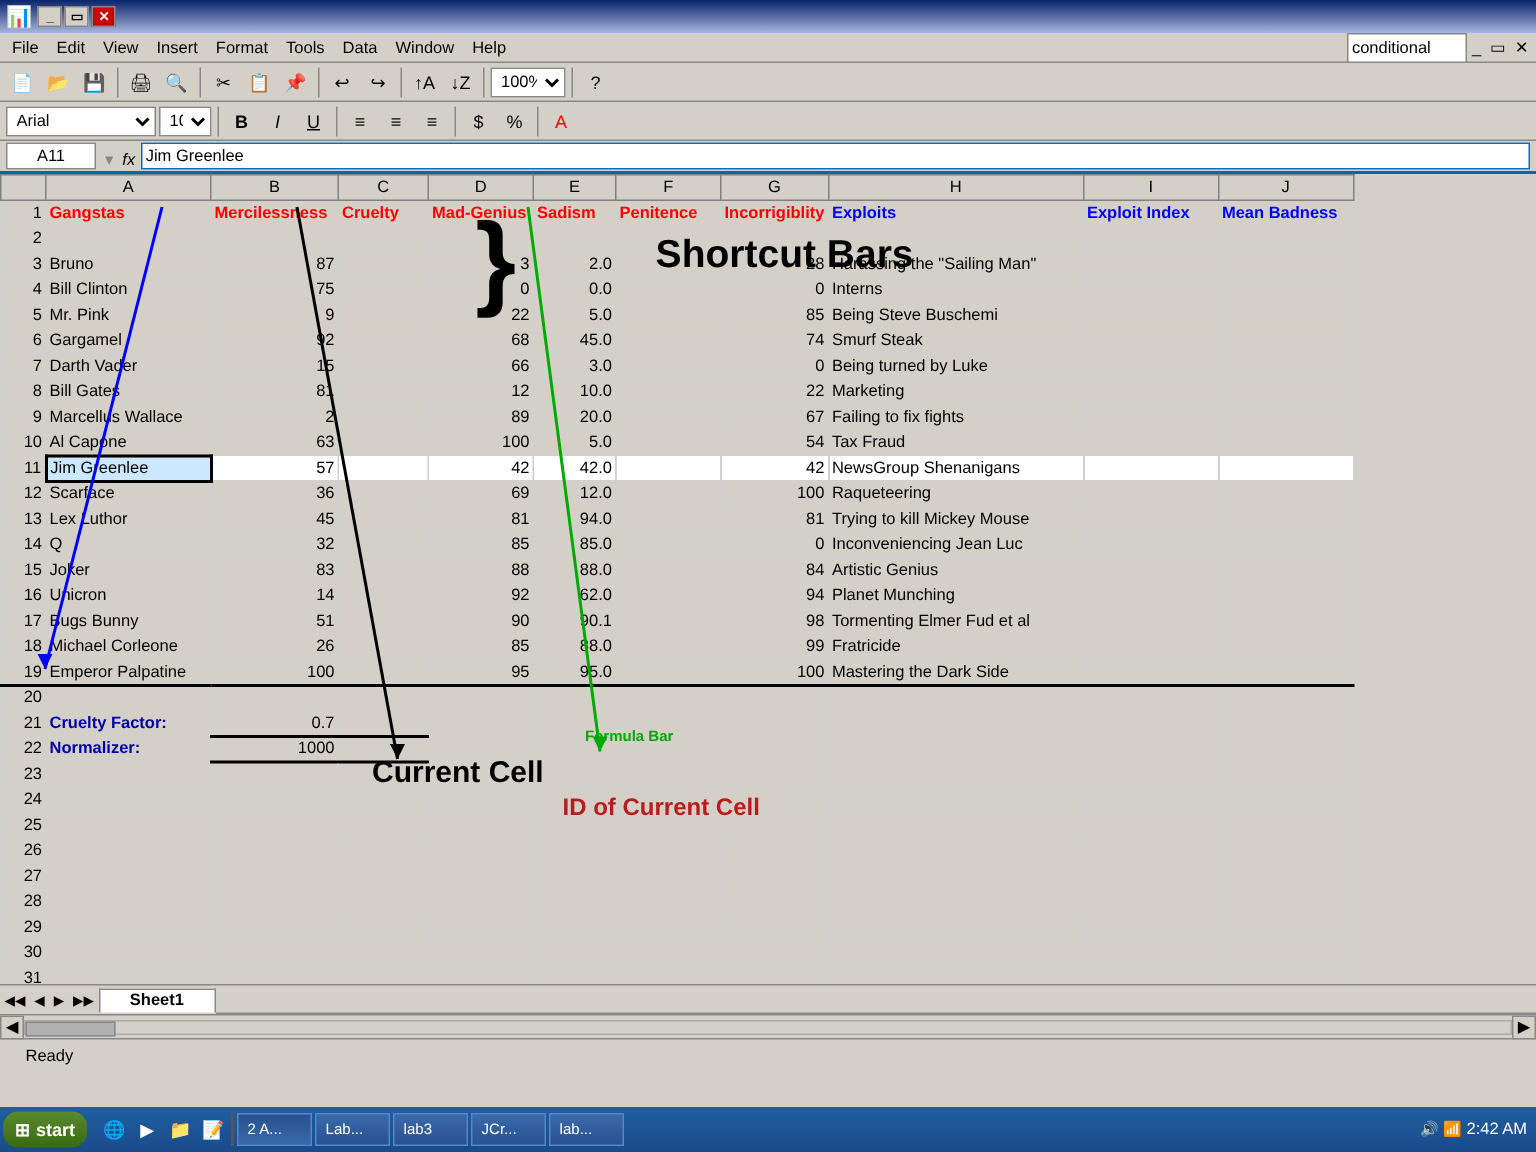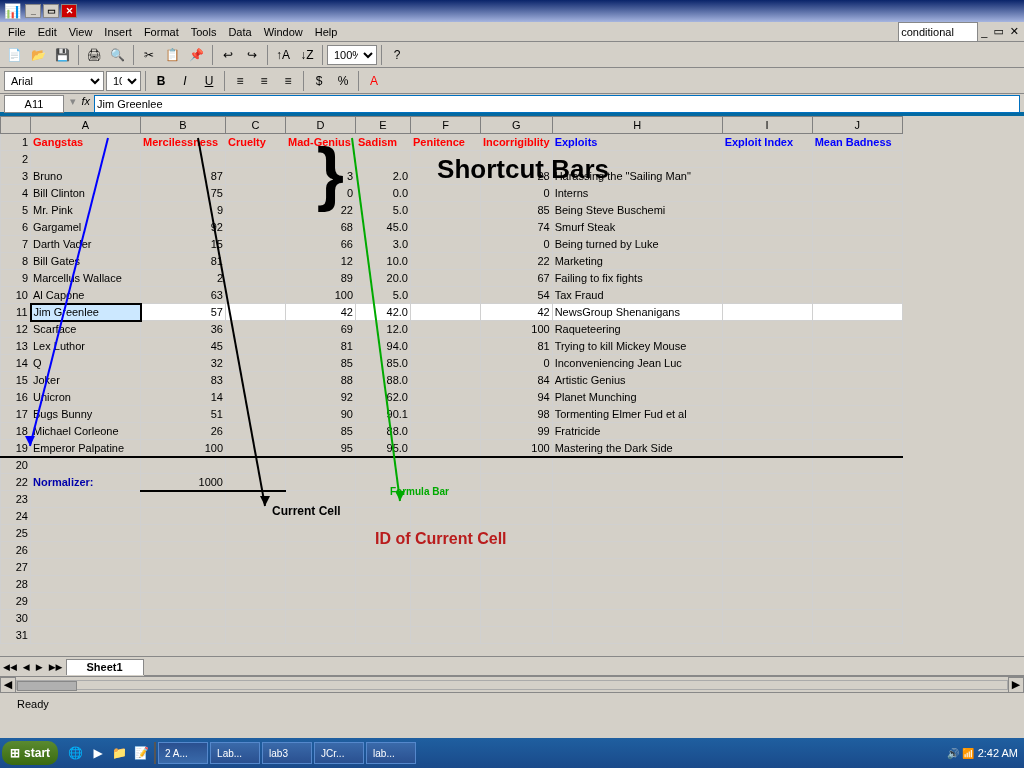--- a/index.html
+++ b/index.html
@@ -60,23 +60,23 @@
     .tb-combo {
       height: 20px; border: 1px solid #888; background: white;
       font-size: 11px; padding: 0 2px;
     }
 
     
     #formula-bar {
       background: #d4d0c8;
       height: 22px;
       display: flex;
-      align-items: flex-start;
+      align-items: flex-end;
       padding: 1px 4px;
-      border-bottom: 4px solid #0369a1;
+      border-bottom: 2px solid #0369a1;
       gap: 4px;
     }
     #cell-ref-box {
       width: 60px; height: 18px;
       border: 1px solid #888;
       background: white;
       font-size: 11px;
       text-align: center;
       padding: 1px 2px;
     }
@@ -576,20 +576,33 @@
                 <td></td>
                 <td></td>
                 <td></td>
                 <td></td>
                 <td></td>
                 <td></td>
                 <td></td>
                 <td></td>
               </tr>
               <tr>
+                <td class="row-num">21</td>
+                <td><span style="color:#0000aa; font-weight:bold;">Cruelty Factor:</span></td>
+                <td class="cell-num" style="border-bottom: 2px solid black;">0.7</td>
+                <td style="border-bottom: 2px solid black;"></td>
+                <td></td>
+                <td></td>
+                <td></td>
+                <td></td>
+                <td></td>
+                <td></td>
+                <td></td>
+              </tr>
+              <tr>
                 <td class="row-num">22</td>
                 <td><span style="color:#0000aa; font-weight:bold;">Normalizer:</span></td>
                 <td class="cell-num" style="border-bottom: 2px solid black;">1000</td>
                 <td style="border-bottom: 2px solid black;"></td>
                 <td></td>
                 <td></td>
                 <td></td>
                 <td></td>
                 <td></td>
                 <td></td>
@@ -731,21 +744,21 @@
 
       <polygon points="400,385 395,375 405,375" fill="#00aa00"></polygon>
 
     </svg>
 
     <div style="position:absolute; top:38px; right:415px; font-size:26px; font-weight:bold; color:black; white-space:nowrap;">
       <span>Shortcut Bars</span>
     </div>
     <div style="position:absolute; top:22px; right:680px; font-size:70px; font-weight:bold; color:black; line-height:1;">}</div>
 
-    <div style="position:absolute; top:388px; left:248px; font-size:12px; font-weight:bold; color:black;margin-left:24px;">
+    <div style="position:absolute; top:388px; left:248px; font-size:20px; font-weight:bold; color:black;">
       <span>Current Cell</span>
     </div>
 
     <div style="position:absolute; top:370px; left:390px; font-size:10px; font-weight:bold; color:#00aa00;">
       <span>Formula Bar</span>
     </div>
 
     <div style="position:absolute; top:414px; left:375px; font-size:16px; font-weight:bold; color:#b91c1c;">
       <span>ID of Current Cell</span>
     </div>

